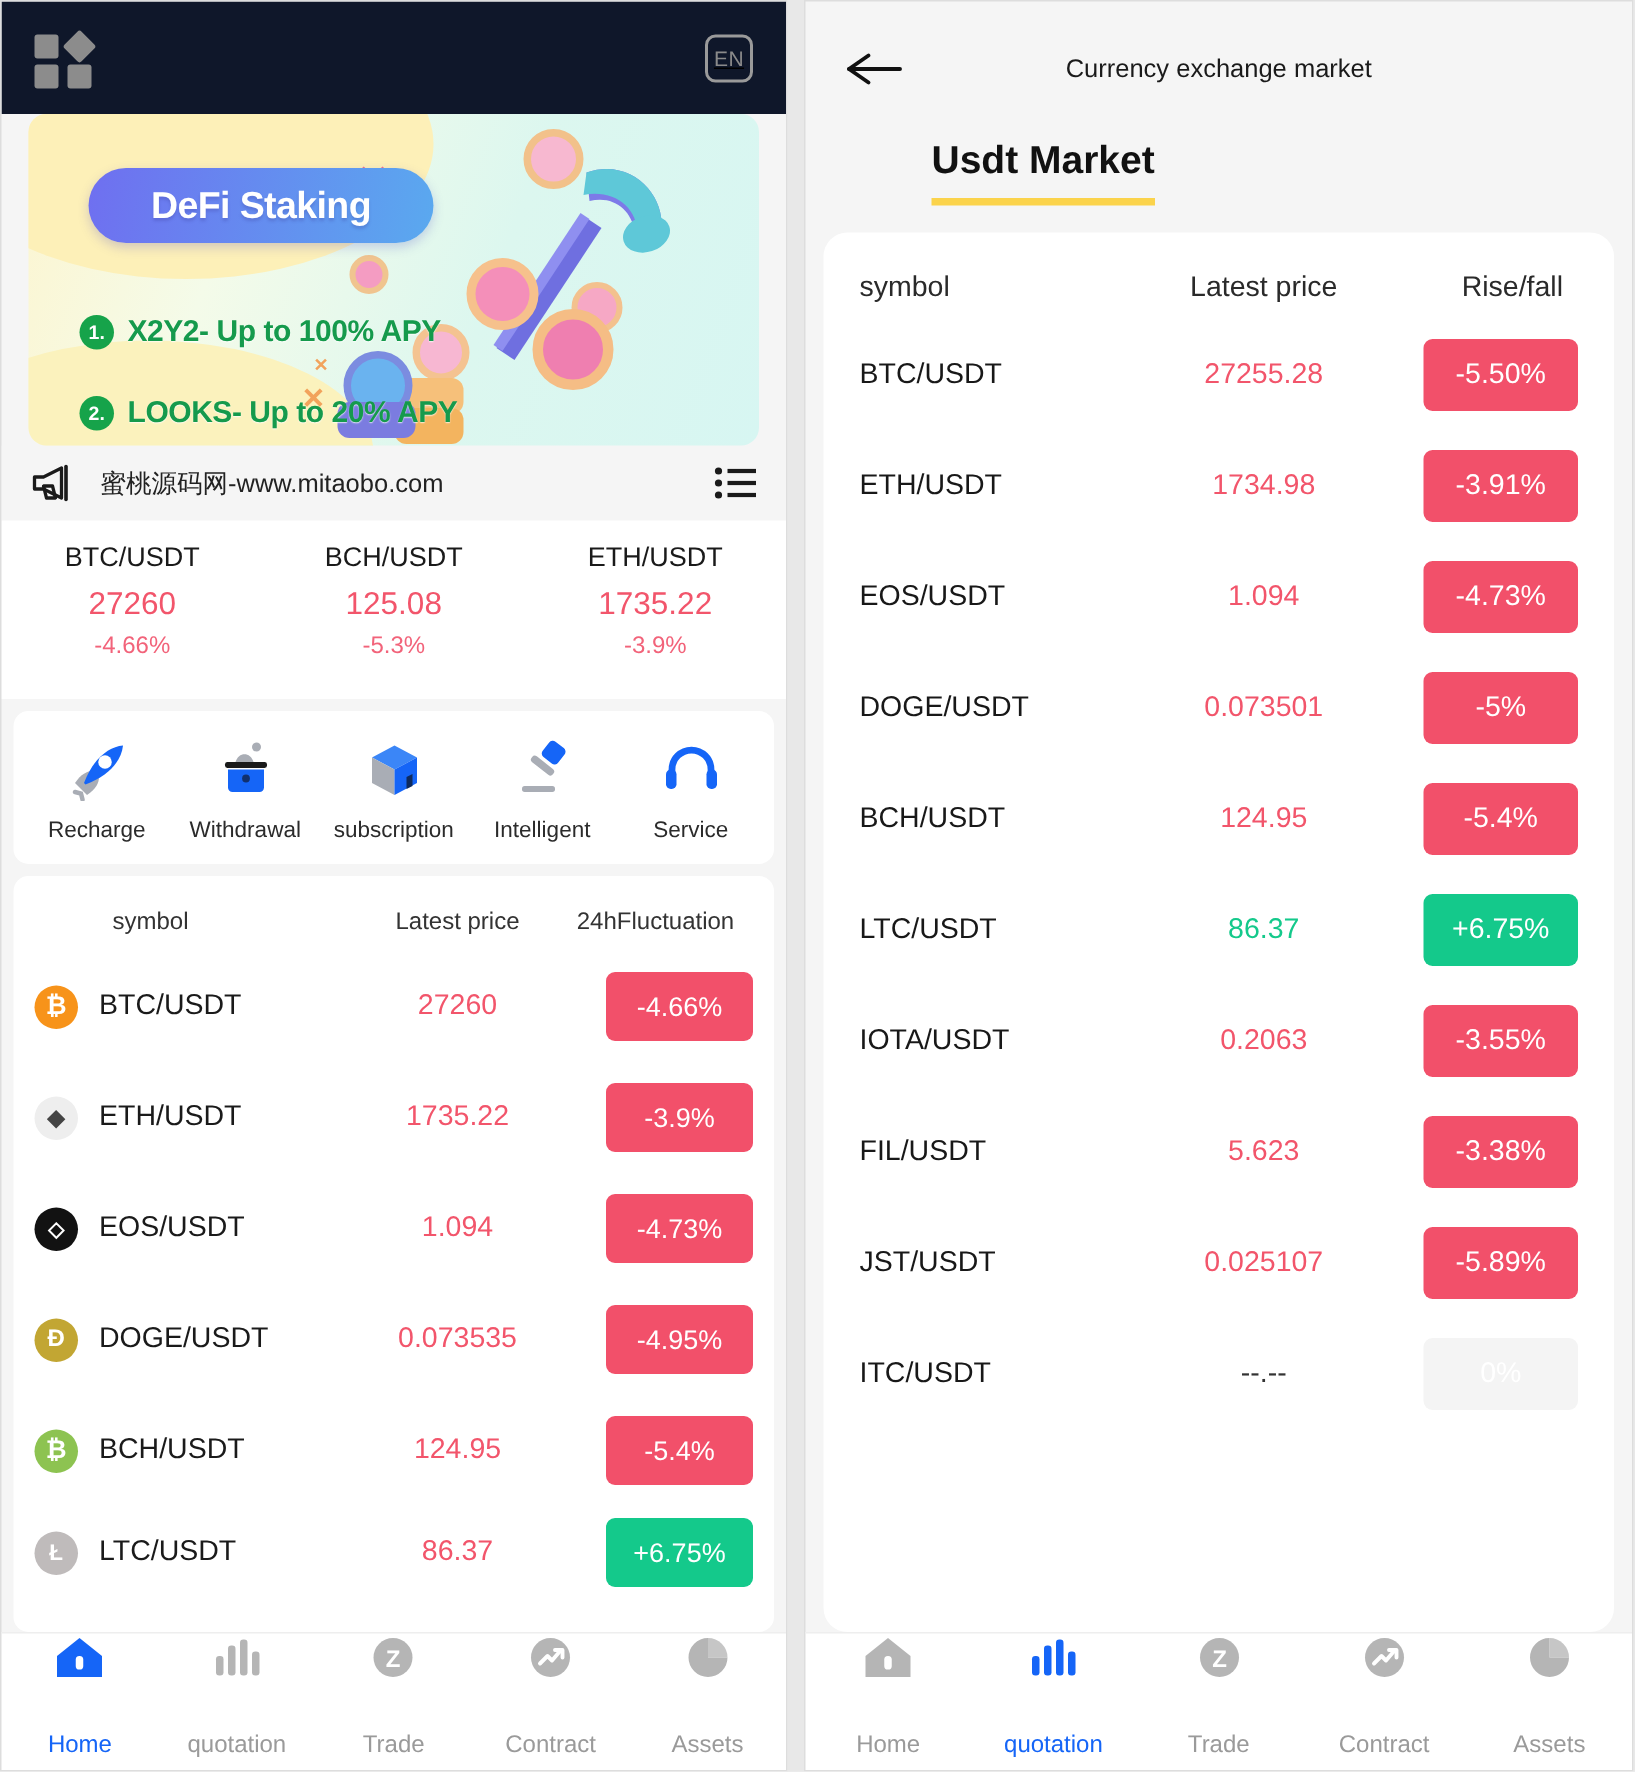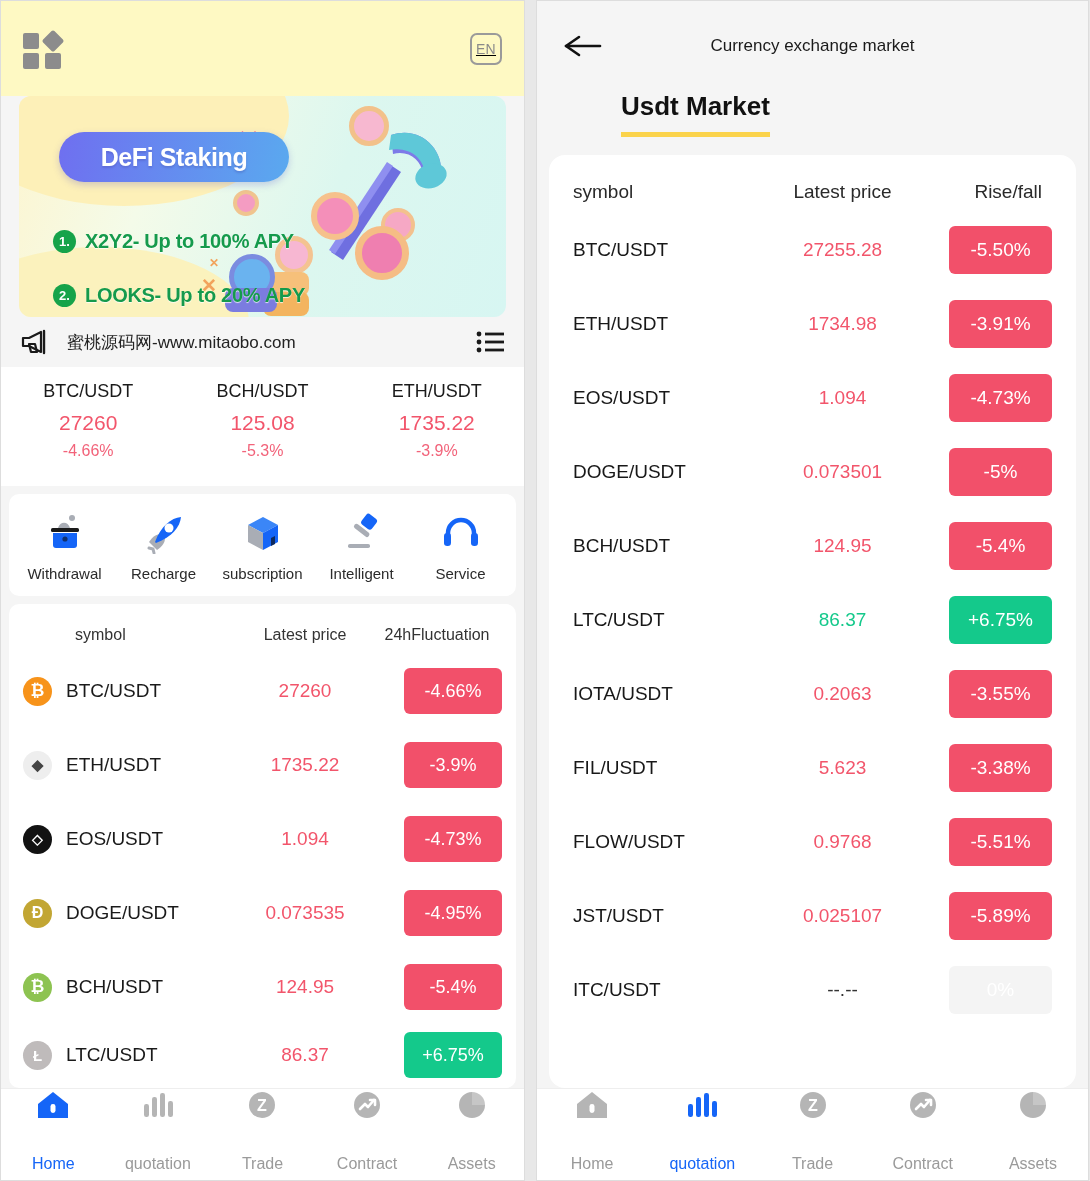--- a/index.html
+++ b/index.html
@@ -18,23 +18,23 @@
     border: 1px solid #ddd;
     overflow: hidden;
     display: flex;
     flex-direction: column;
   }
   .panel-left  { width: 525px; margin-left: 0; }
   .panel-right { width: 553px; }
 
   
   .topbar {
-    height: 95px; display: flex; align-items: center;
+    height: 75px; display: flex; align-items: center;
     justify-content: space-between; padding: 0 22px;
-    background: #fef9c3; flex: 0 0 auto; text-decoration: underline;
+    background: #0f172a; flex: 0 0 auto; text-decoration: underline;
   }
   .grid-icon { width: 40px; height: 36px; position: relative; }
   .grid-icon i {
     position: absolute; width: 16px; height: 16px; background: #8c8c8c; border-radius: 2px;
   }
   .grid-icon i:nth-child(1){ left:0; top:2px; }
   .grid-icon i:nth-child(2){ left:22px; top:2px; transform: rotate(45deg); border-radius:2px; }
   .grid-icon i:nth-child(3){ left:0; top:22px; }
   .grid-icon i:nth-child(4){ left:22px; top:22px; }
 
@@ -280,36 +280,36 @@
       <div class="tick">
         <div class="s">ETH/USDT</div>
         <div class="p">1735.22</div>
         <div class="c">-3.9%</div>
       </div>
     </div>
 
     <div class="actions">
       <div class="act">
         <svg viewBox="0 0 42 42">
+          <path d="M6 30 C10 24 14 22 18 22 L22 26 C22 30 20 34 14 38 Z" fill="#a9adb5"></path>
+          <path d="M12 30 C18 14 28 6 38 5 C37 15 29 25 13 31 Z" fill="#1565f7"></path>
+          <circle cx="26" cy="16" r="4.5" fill="#fff"></circle>
+          <path d="M6 36 l4 1 1 4" stroke="#a9adb5" stroke-width="3" fill="none" stroke-linecap="round"></path>
+        </svg>
+        <div class="lab">Recharge</div>
+      </div>
+      <div class="act">
+        <svg viewBox="0 0 42 42">
           <circle cx="28" cy="6" r="3" fill="#a9adb5"></circle>
           <path d="M14 16 C16 9 24 9 26 16 Z" fill="#a9adb5"></path>
           <rect x="7" y="16" width="28" height="4" rx="1.6" fill="#1a1a1a"></rect>
           <path d="M9 21 h24 v12 a3 3 0 0 1 -3 3 H12 a3 3 0 0 1 -3 -3 Z" fill="#1565f7"></path>
           <circle cx="21" cy="27" r="2.6" fill="#11306e"></circle>
         </svg>
         <div class="lab">Withdrawal</div>
-      </div>
-      <div class="act">
-        <svg viewBox="0 0 42 42">
-          <path d="M6 30 C10 24 14 22 18 22 L22 26 C22 30 20 34 14 38 Z" fill="#a9adb5"></path>
-          <path d="M12 30 C18 14 28 6 38 5 C37 15 29 25 13 31 Z" fill="#1565f7"></path>
-          <circle cx="26" cy="16" r="4.5" fill="#fff"></circle>
-          <path d="M6 36 l4 1 1 4" stroke="#a9adb5" stroke-width="3" fill="none" stroke-linecap="round"></path>
-        </svg>
-        <div class="lab">Recharge</div>
       </div>
       <div class="act">
         <svg viewBox="0 0 42 42">
           <path d="M21 5 L36 13 L21 21 L6 13 Z" fill="#3b86f7"></path>
           <path d="M6 13 L21 21 L21 38 L6 30 Z" fill="#a9adb5"></path>
           <path d="M36 13 L21 21 L21 38 L36 30 Z" fill="#1565f7"></path>
           <path d="M29 26 L33 24 L33 32 L29 34 Z" fill="#0e2a5e"></path>
         </svg>
         <div class="lab">subscription</div>
       </div>
@@ -518,27 +518,20 @@
           </div>
       </div>
       <div class="rrow">
         <div class="c1">FIL/USDT</div>
         <div class="c2">5.623</div>
         <div class="c3">
             <div class="rbadge down">-3.38%</div>
           </div>
       </div>
       <div class="rrow">
-        <div class="c1">FLOW/USDT</div>
-        <div class="c2">0.9768</div>
-        <div class="c3">
-            <div class="rbadge down">-5.51%</div>
-          </div>
-      </div>
-      <div class="rrow">
         <div class="c1">JST/USDT</div>
         <div class="c2">0.025107</div>
         <div class="c3">
             <div class="rbadge down">-5.89%</div>
           </div>
       </div>
       <div class="rrow">
         <div class="c1">ITC/USDT</div>
         <div class="c2 muted">--.--</div>
         <div class="c3">

